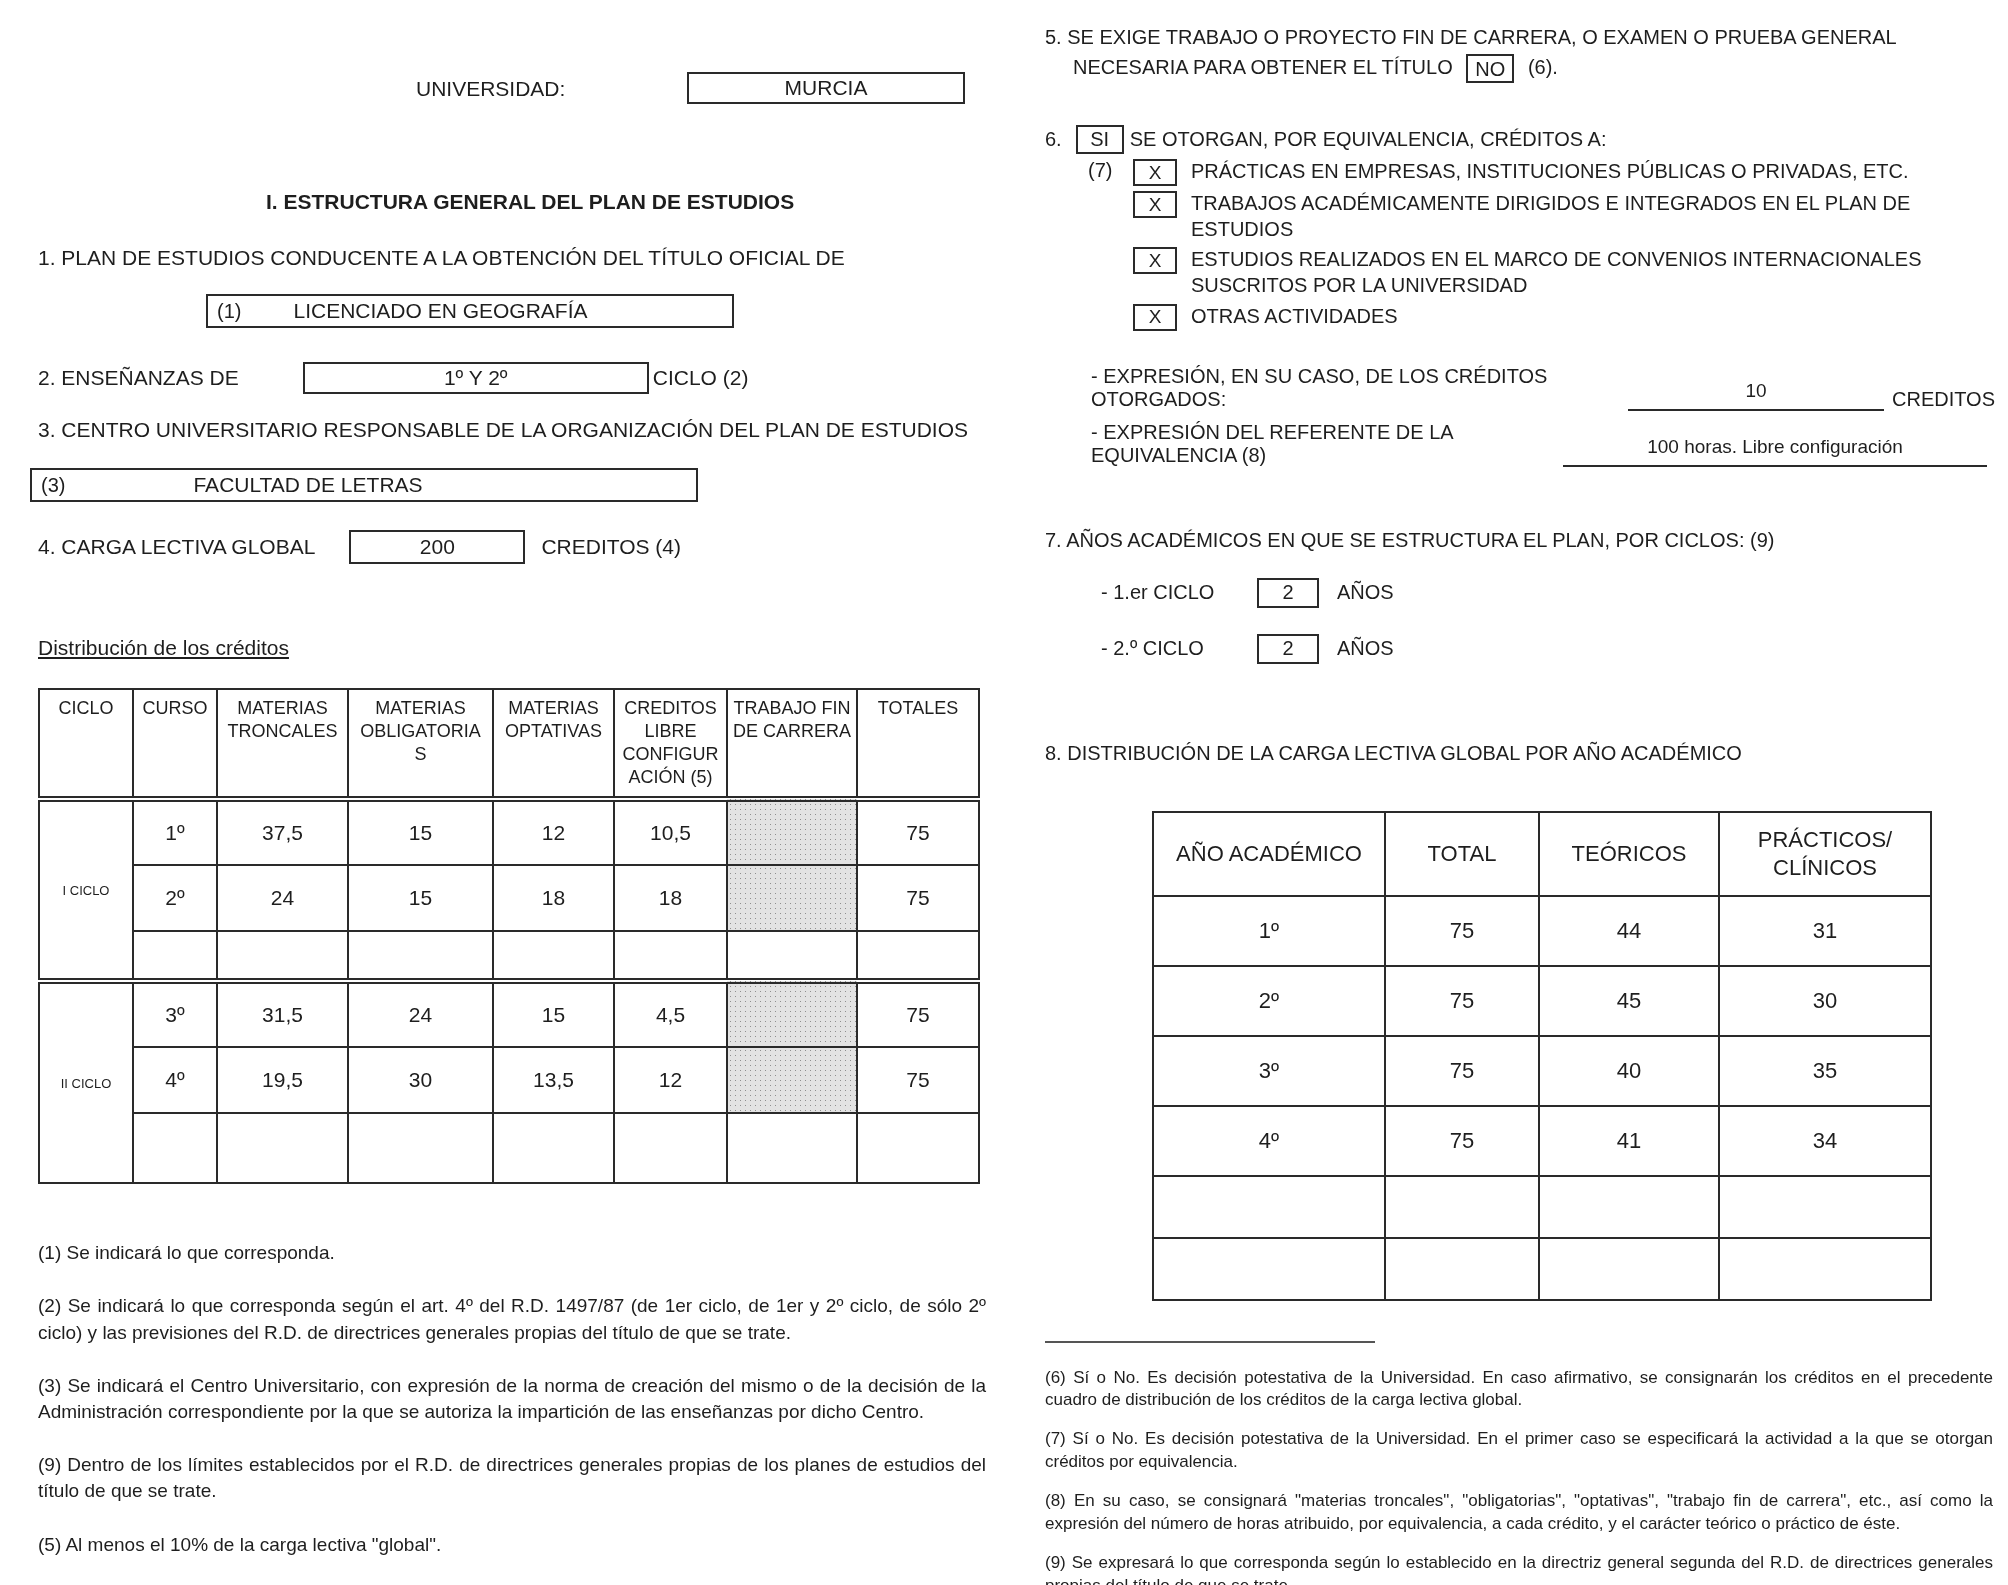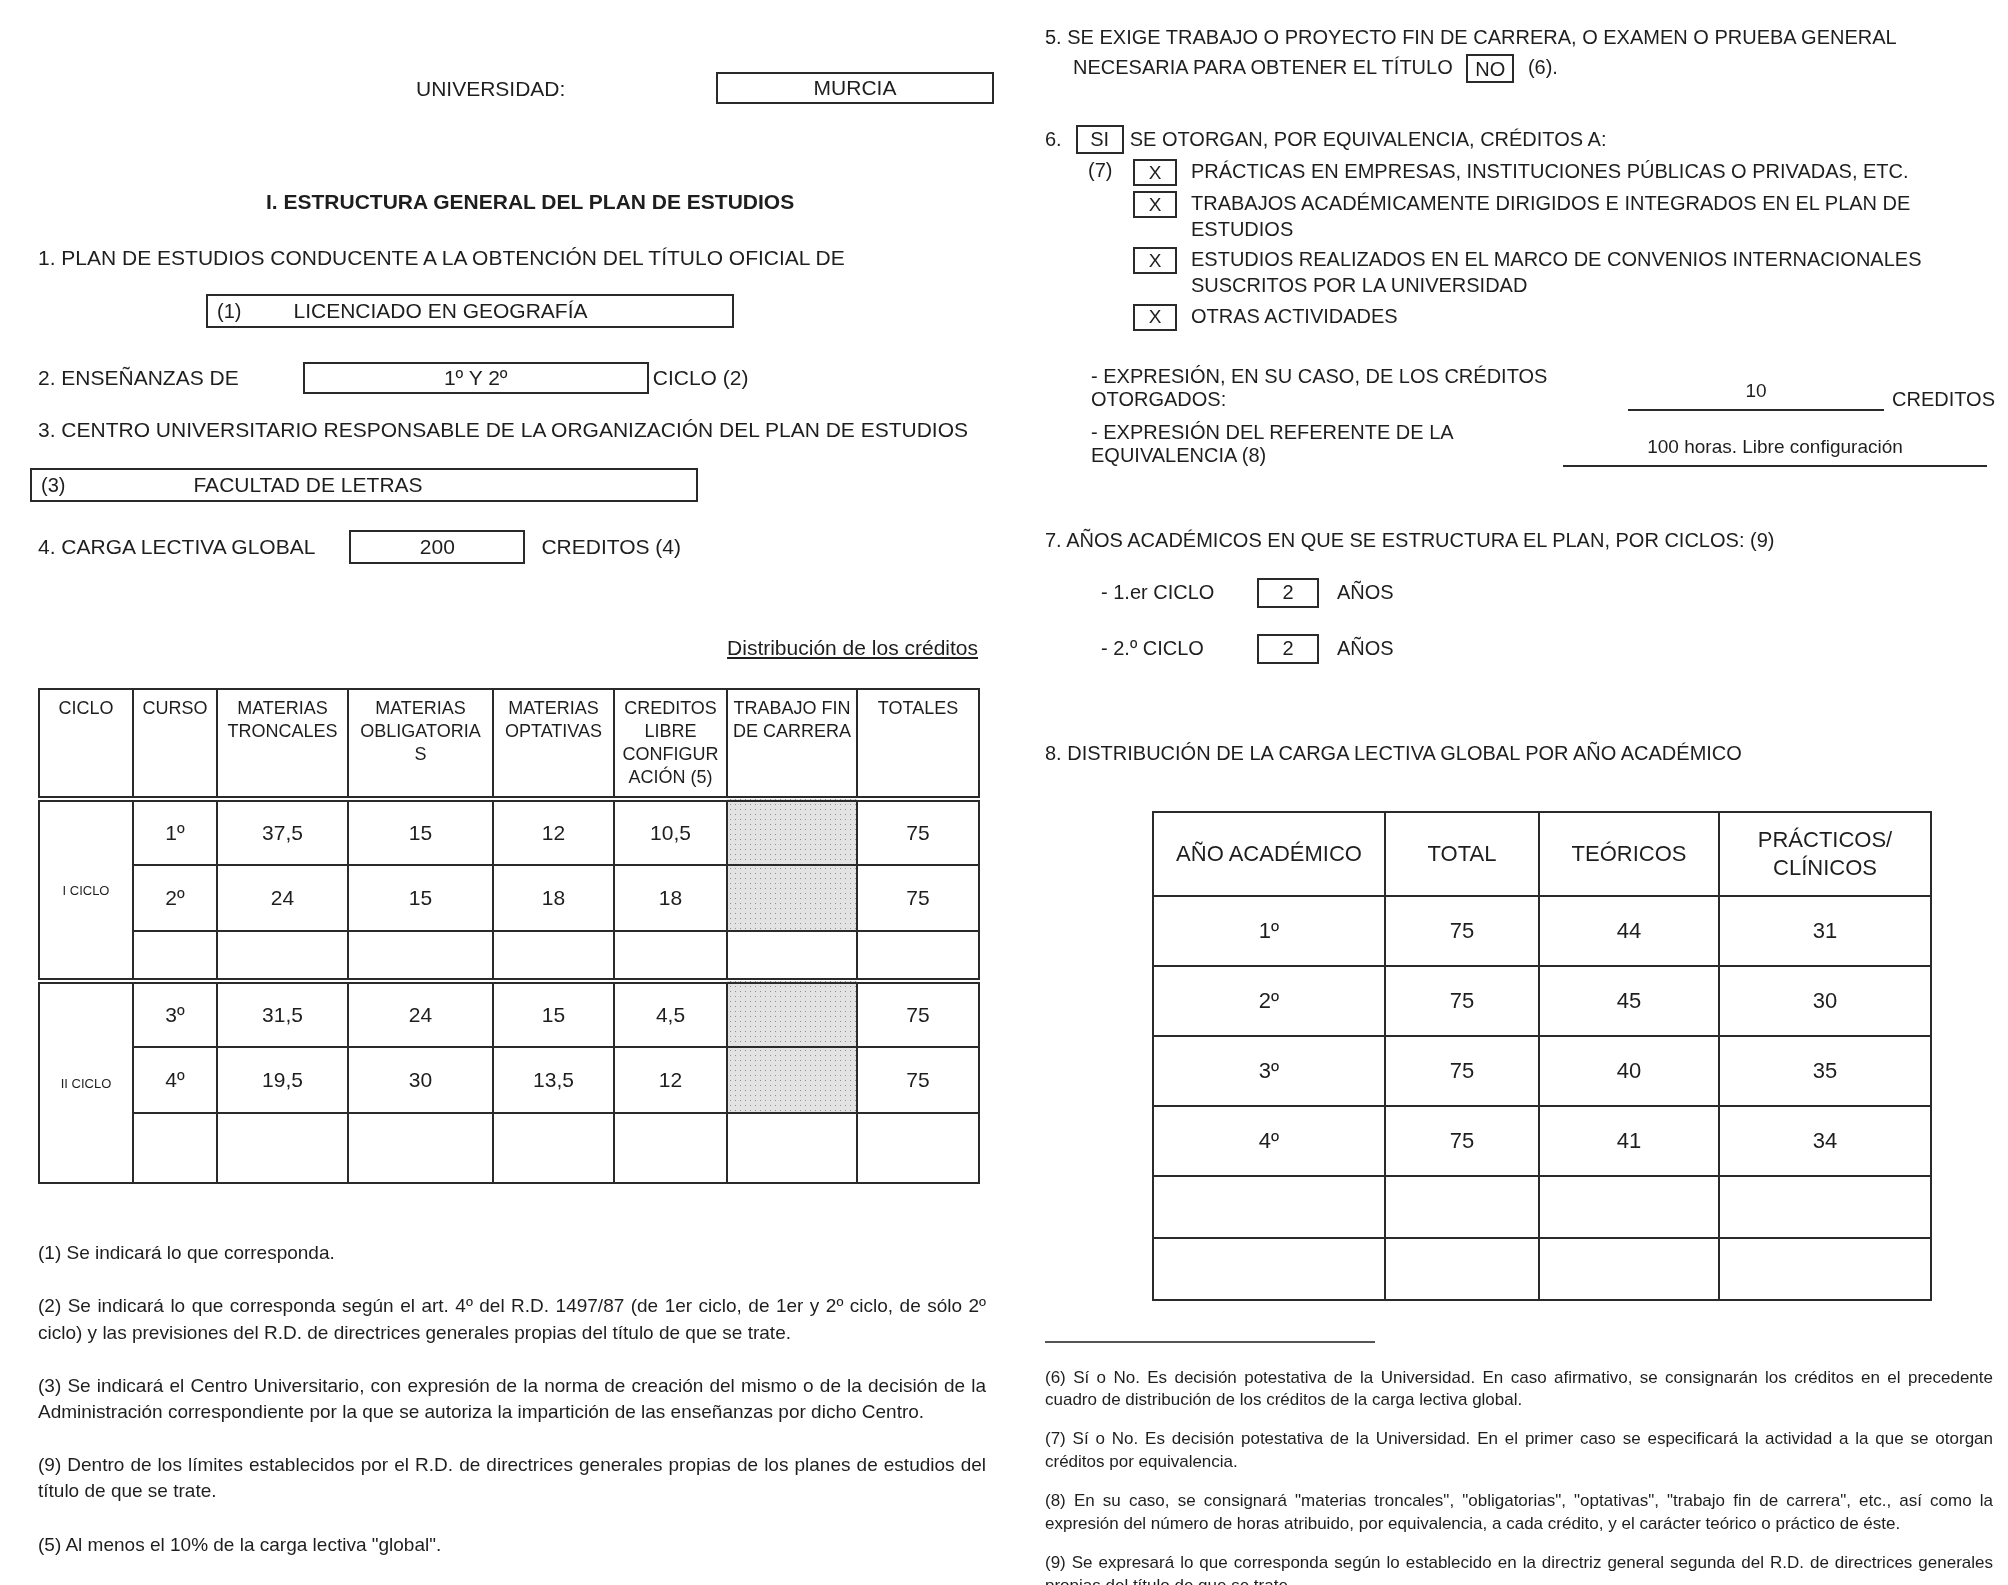--- a/index.html
+++ b/index.html
@@ -28,21 +28,21 @@
     min-width: 48px; height: 29px;
     margin: 0 8px;
     text-indent: 0;
     font-size: 20px;
     vertical-align: middle;
   }
 
   
   .univ-row { margin-top: 72px; height: 34px; position: relative; }
   .univ-label { position: absolute; left: 378px; top: 5px; font-size: 21px; }
-  .univ-box { position: absolute; left: 678px; top: 0; width: 278px; height: 32px; }
+  .univ-box { position: absolute; left: 649px; top: 0; width: 278px; height: 32px; }
 
   .section-title { margin-top: 84px; margin-left: 228px; font-size: 21px; font-weight: bold; }
 
   .item1-label { margin-top: 32px; }
   .item1-box { margin-top: 24px; margin-left: 168px; width: 528px; height: 34px; justify-content: flex-start; }
   .box-ref { margin-left: 9px; font-size: 20px; }
   .item1-box .box-val { margin-left: 52px; }
 
   .inline-row { display: flex; align-items: center; }
   .item2-row { margin-top: 34px; }
@@ -50,21 +50,21 @@
   .item2-row .plain-label:last-child { margin-left: 4px; }
 
   .item3-label { margin-top: 24px; }
   .item3-box { margin-top: 26px; margin-left: -8px; width: 668px; height: 34px; justify-content: flex-start; }
   .item3-box .box-val { margin-left: 128px; }
 
   .item4-row { margin-top: 28px; }
   .item4-box { width: 176px; height: 34px; margin-left: 34px; }
   .item4-row .plain-label:last-child { margin-left: 16px; }
 
-  .table-title { margin-top: 72px; width: 940px; text-align: right; font-size: 21px; text-decoration: underline; }
+  .table-title { margin-top: 72px; width: 940px; text-align: left; font-size: 21px; text-decoration: underline; }
 
   .credit-table { border-collapse: collapse; table-layout: fixed; width: 940px; margin-top: 28px; }
   .credit-table th, .credit-table td { border: 2px solid #2a2a2a; text-align: center; }
   .credit-table th {
     font-weight: normal; font-size: 18px; line-height: 1.28;
     vertical-align: top; padding: 7px 2px; white-space: pre-line; height: 88px;
   }
   .credit-table thead th { border-bottom: 6px double #2a2a2a; }
   .credit-table td { font-size: 21px; vertical-align: middle; height: 66px; }
   .credit-table .ciclo-cell { font-size: 13px; }

